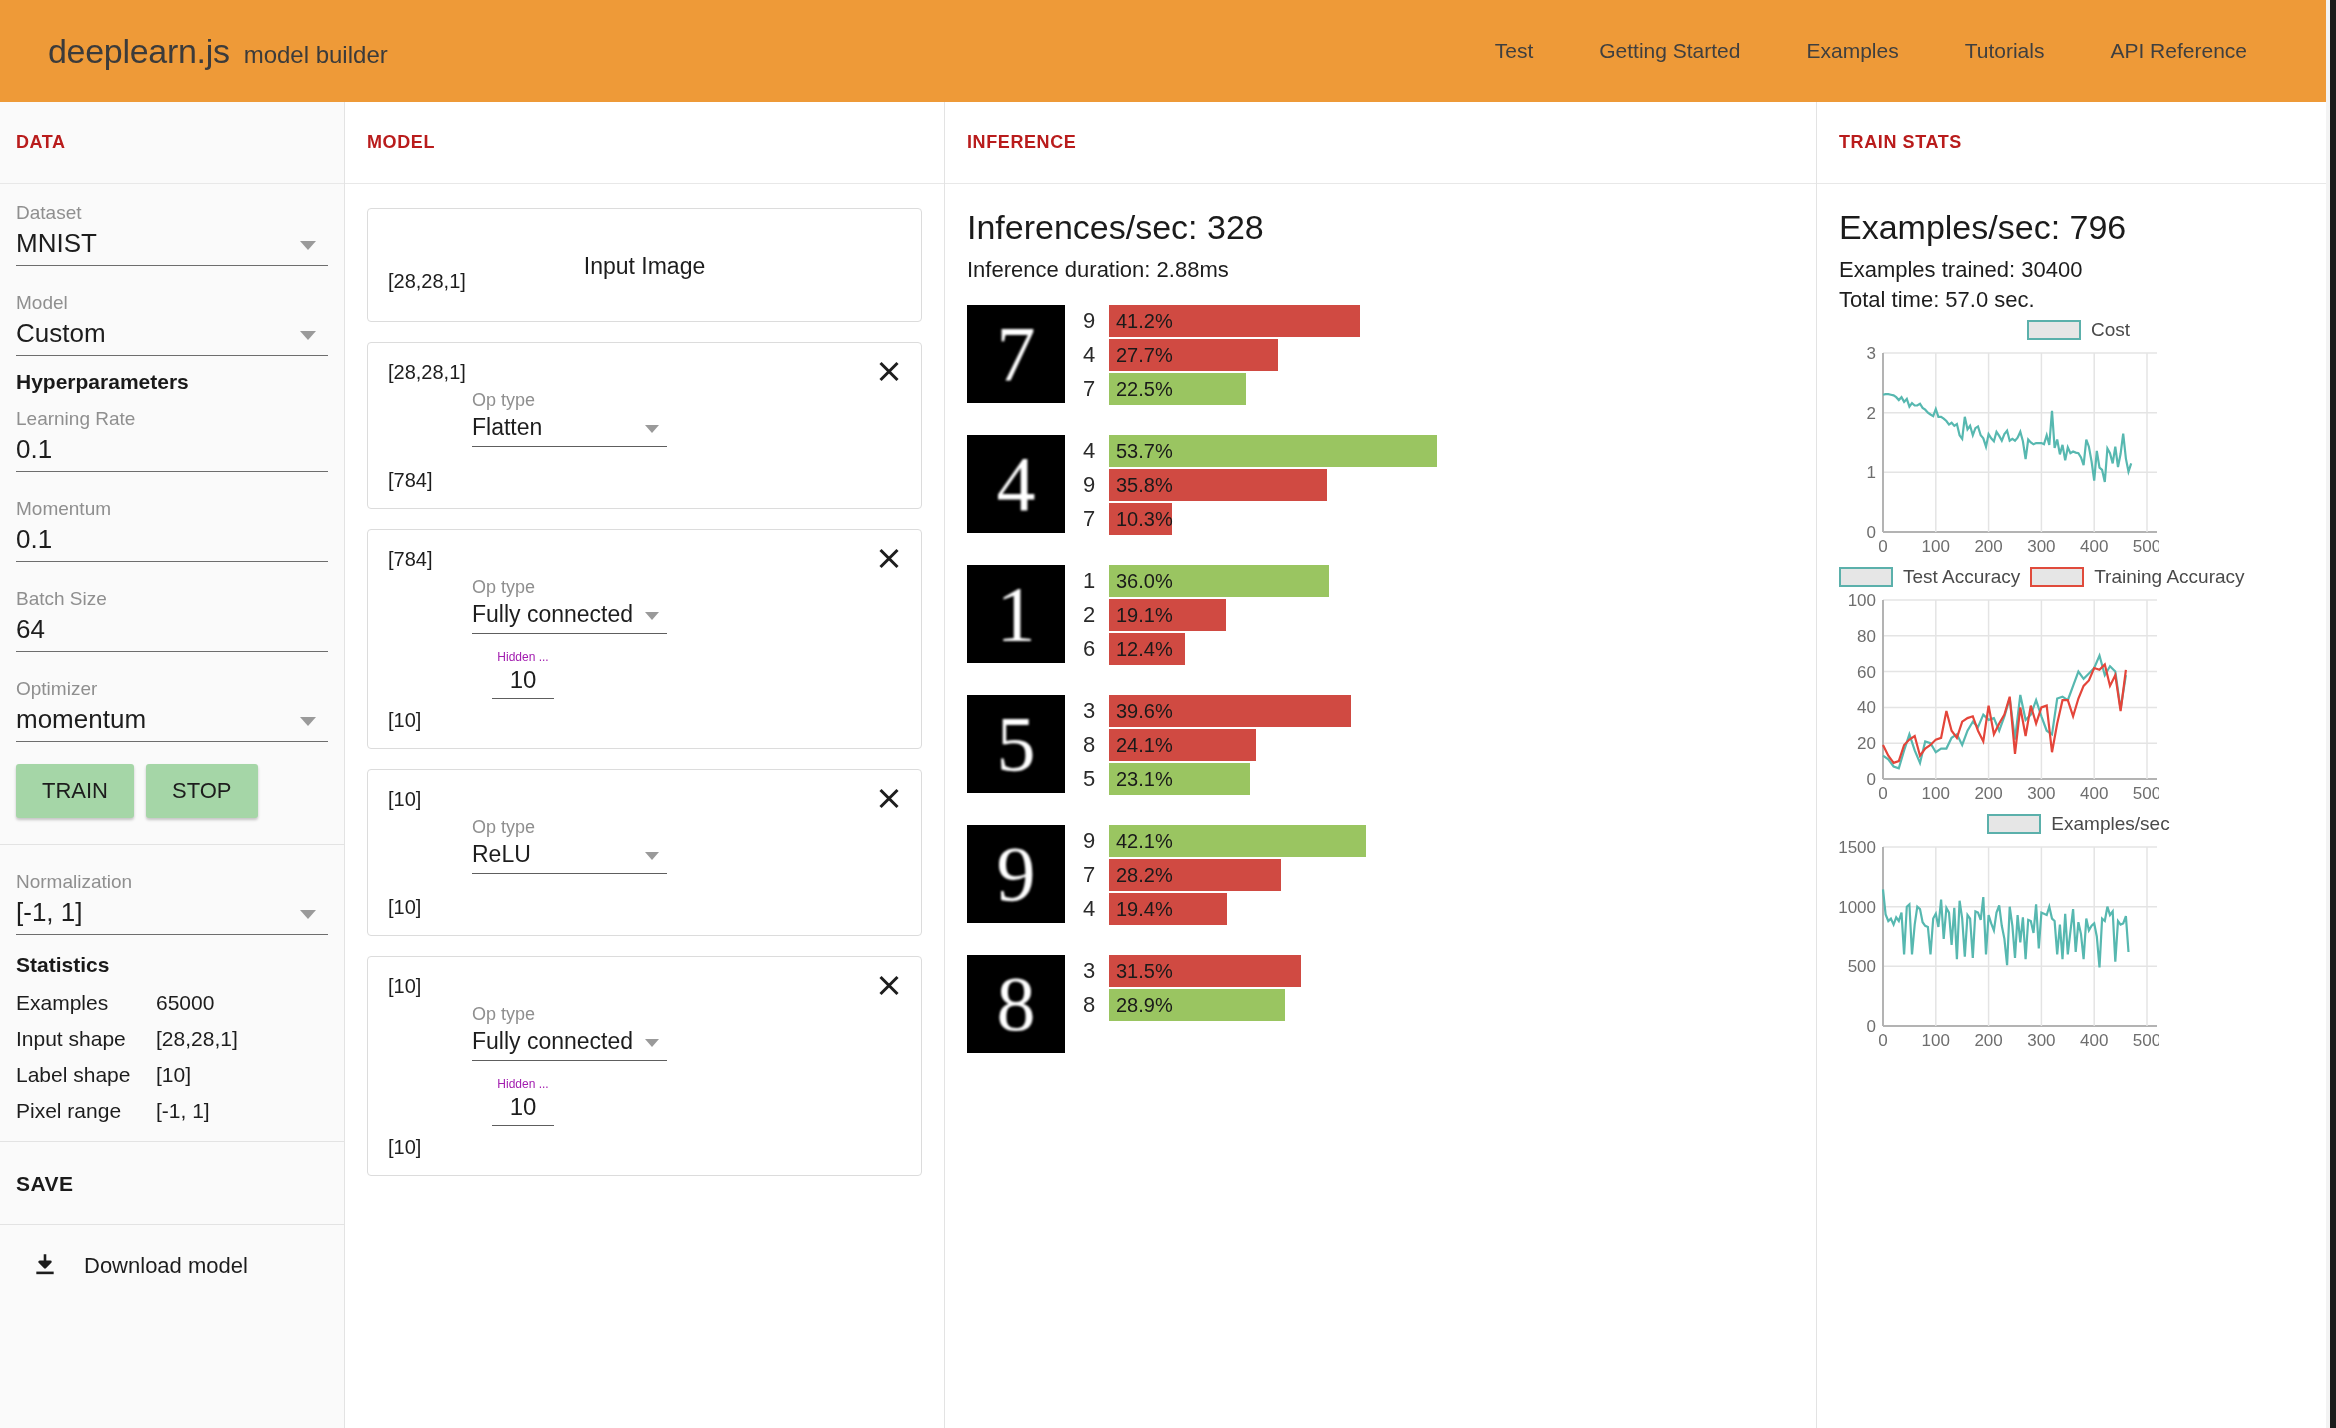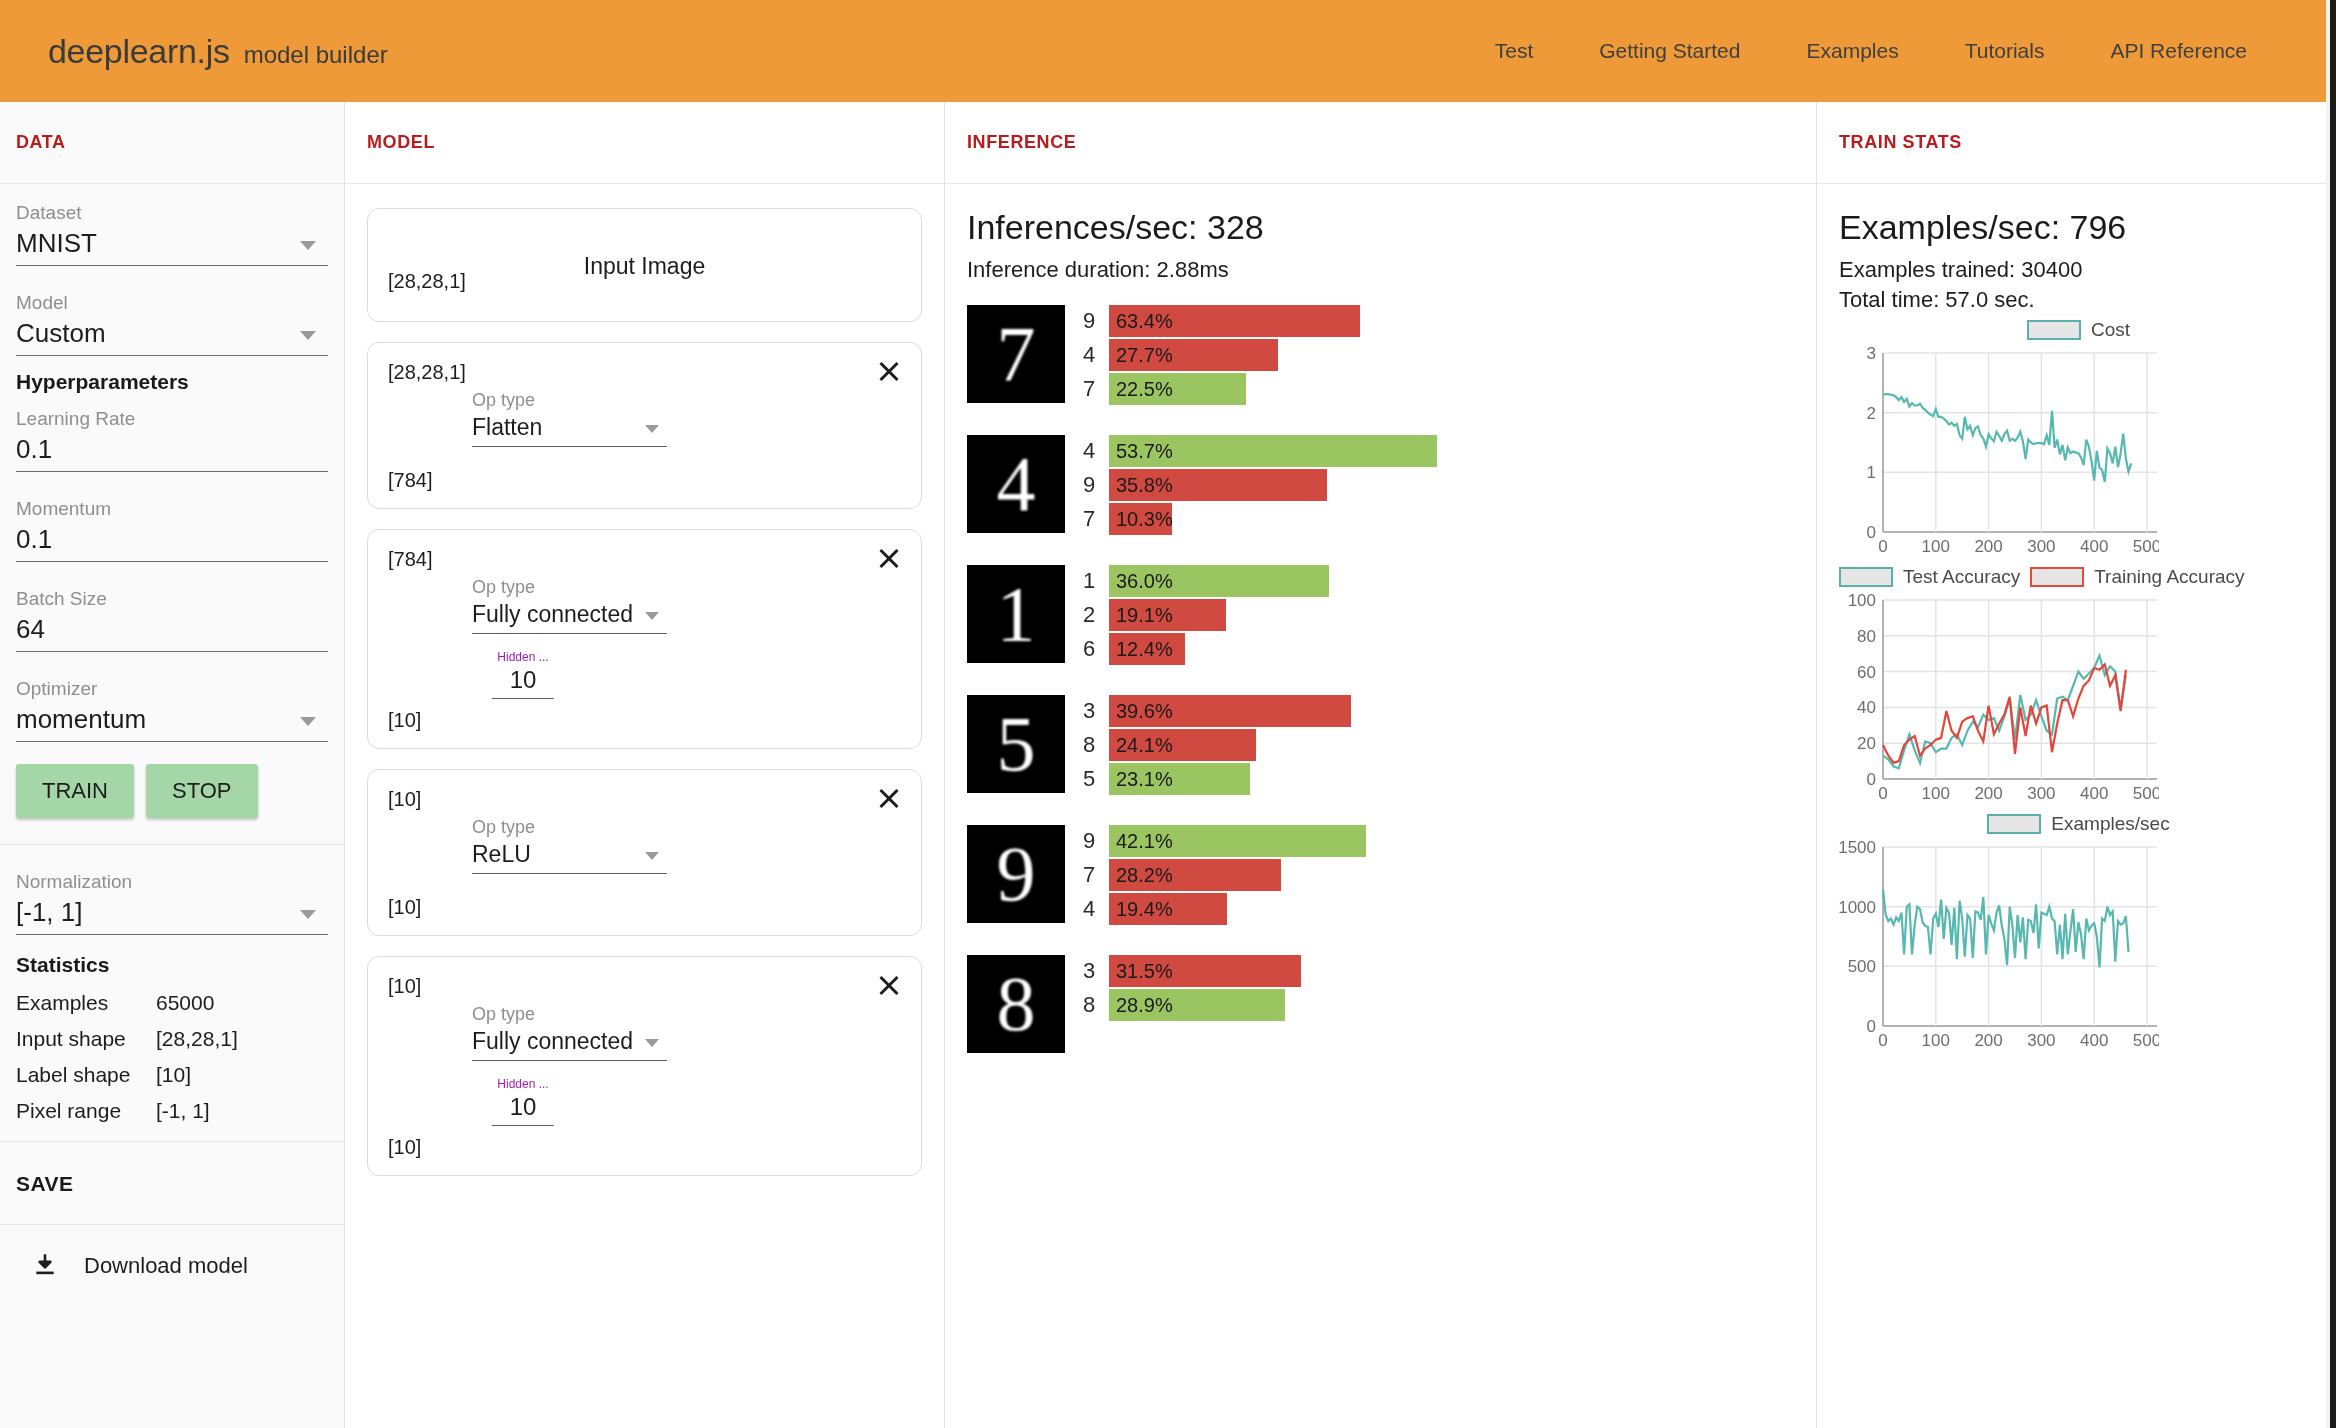--- a/index.html
+++ b/index.html
@@ -86,21 +86,21 @@
   .toggle {
     width: 58px; height: 26px; border-radius: 13px;
     background: #9fa8da; position: relative; cursor: pointer;
   }
   .toggle .knob {
     position: absolute; right: -2px; top: -4px;
     width: 34px; height: 34px; border-radius: 50%;
     background: #3f51b5; box-shadow: 0 2px 4px rgba(0,0,0,.3);
   }
   .layer-card {
-    border: 1px solid #dcdcdc; border-radius: 12px;
+    border: 1px solid #dcdcdc; border-radius: 4px;
     margin-bottom: 20px; padding: 18px 20px 16px 20px; position: relative;
     background: #fff;
   }
   .layer-card.input-card { height: 114px; display: flex; align-items: center; justify-content: center; }
   .input-title { font-size: 23px; color: #1d1d1d; }
   .shape-top { font-size: 20px; color: #1d1d1d; }
   .shape-bottom { font-size: 20px; color: #1d1d1d; margin-top: 6px; }
   .input-card .shape-top { position: absolute; left: 20px; bottom: 28px; }
   .close-x {
     position: absolute; right: 18px; top: 14px;
@@ -376,21 +376,21 @@
       <div class="big-stat">Inferences/sec: 328</div>
       <div class="sub-stat">Inference duration: 2.88ms</div>
       <div id="inference-rows">
           <div class="inf-row">
             <div class="digit-img">
               <div class="digit-glyph">7</div>
             </div>
             <div class="preds">
               <div class="pred">
                 <span class="pred-label">9</span>
-                <span class="pred-bar" style="width: 251.32px; background: rgb(208, 74, 66);">63.4%</span>
+                <span class="pred-bar" style="width: 251.32px; background: rgb(208, 74, 66);">41.2%</span>
               </div>
               <div class="pred">
                 <span class="pred-label">4</span>
                 <span class="pred-bar" style="width: 168.97px; background: rgb(208, 74, 66);">27.7%</span>
               </div>
               <div class="pred">
                 <span class="pred-label">7</span>
                 <span class="pred-bar" style="width: 137.25px; background: rgb(154, 197, 97);">22.5%</span>
               </div>
             </div>

